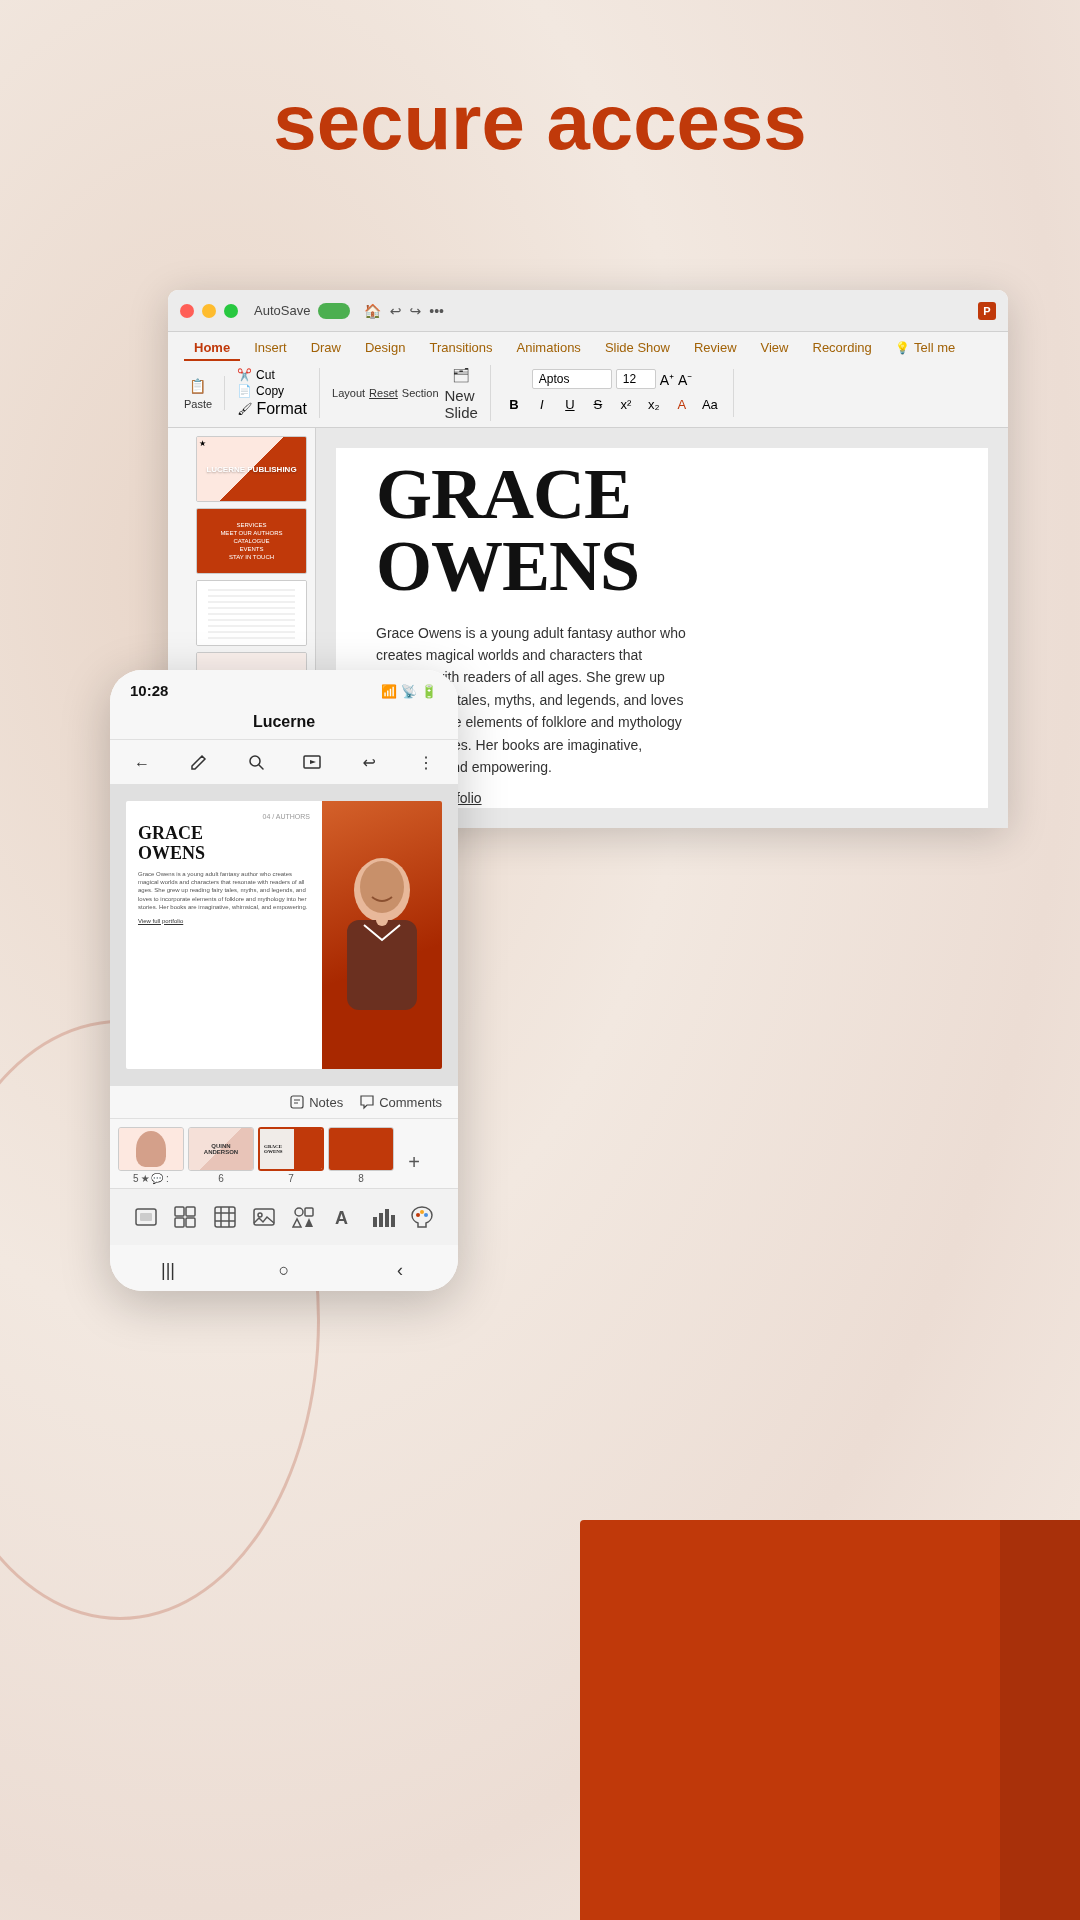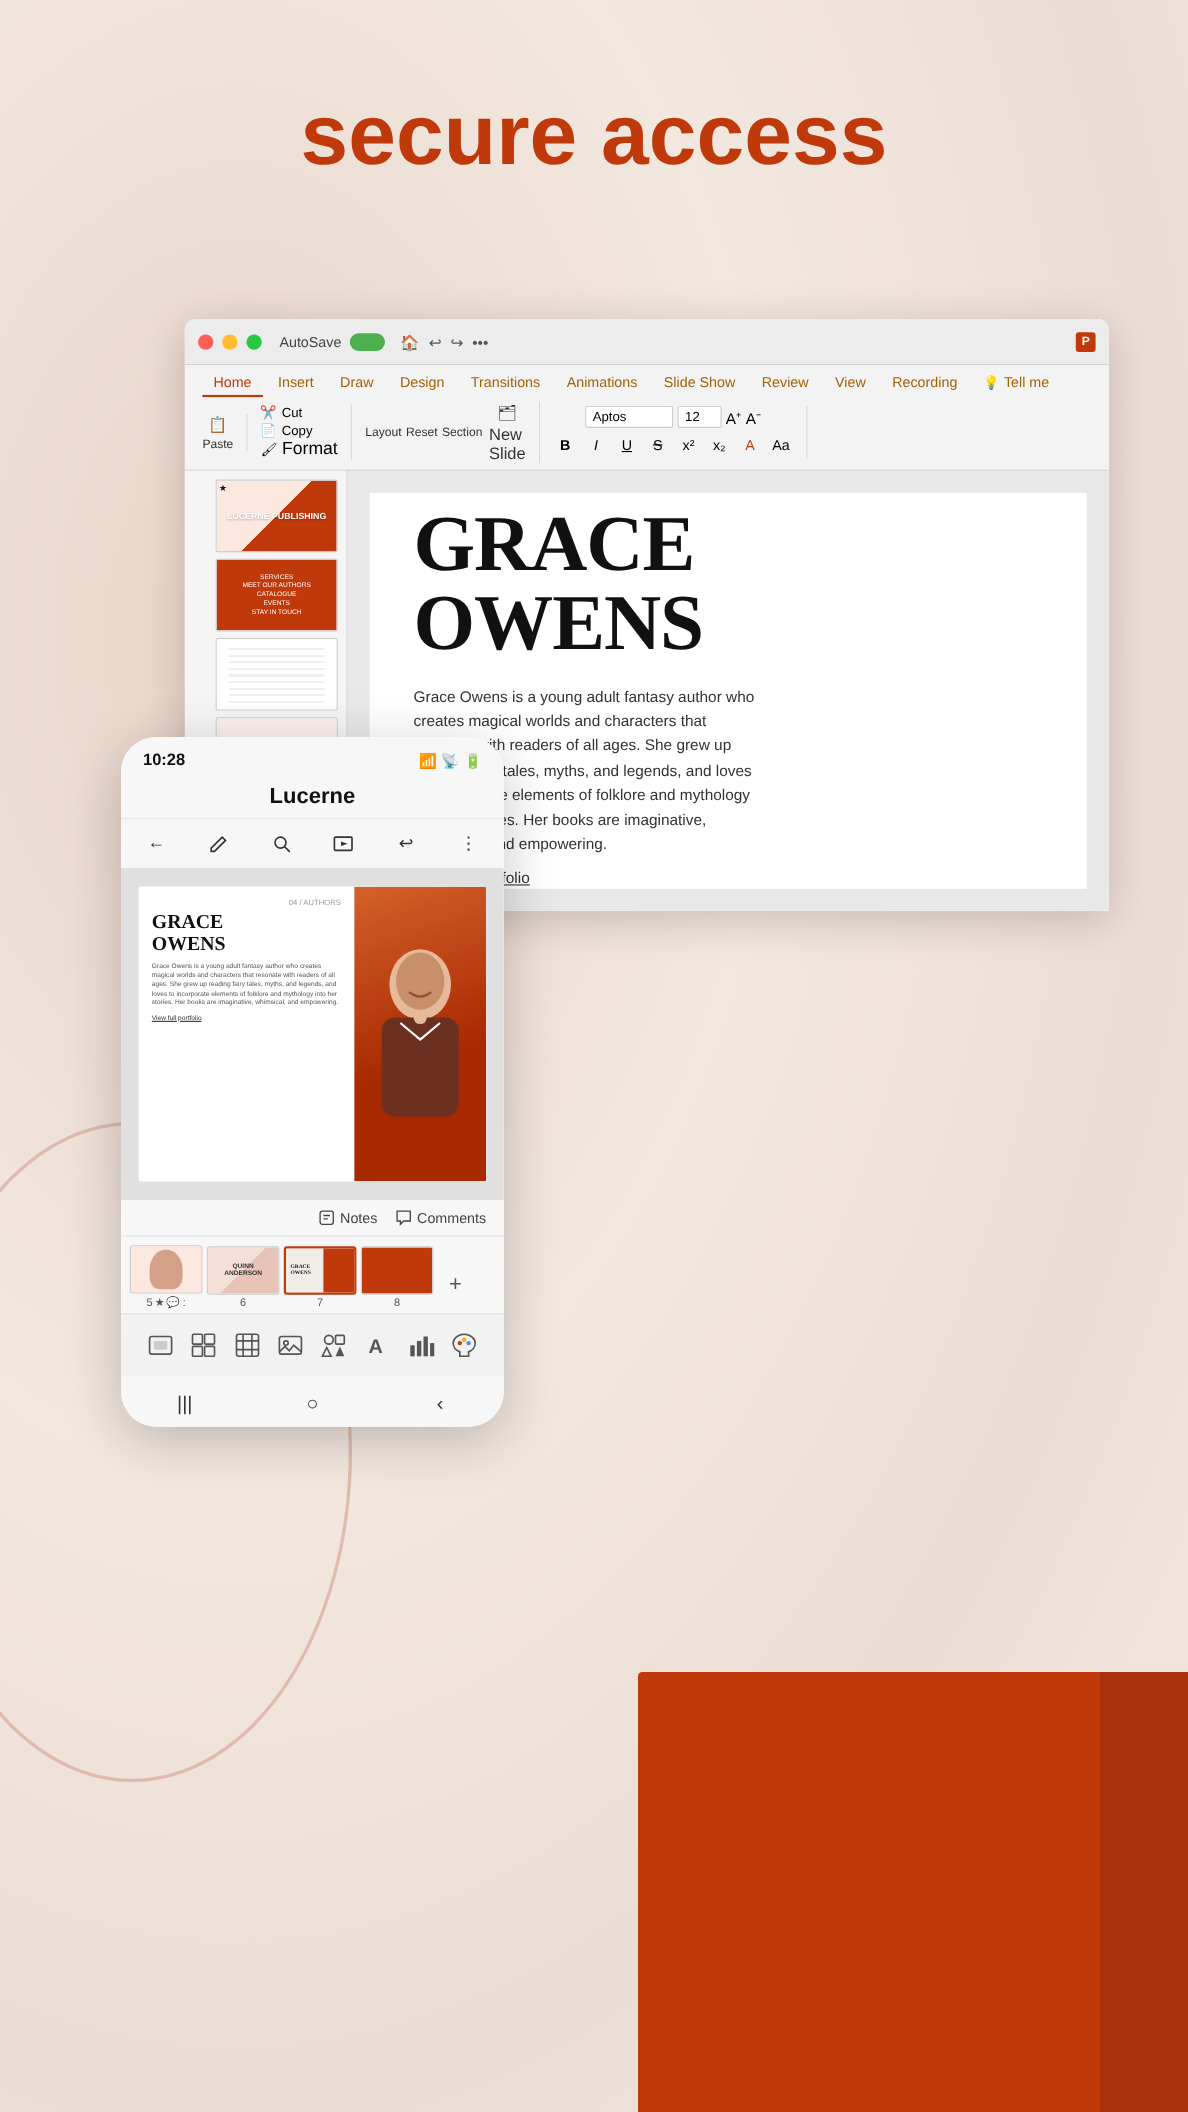--- a/index.html
+++ b/index.html
@@ -102,21 +102,21 @@
       padding: 4px 10px;
       font-size: 13px;
       color: #a16207;
       cursor: pointer;
       border-bottom: 2px solid transparent;
     }
 
     .ribbon-tab.active {
       color: #c0390a;
       border-bottom: 2px solid #c0390a;
-      font-weight: 400;
+      font-weight: 700;
     }
 
     .ribbon-tools {
       display: flex;
       align-items: center;
       padding: 4px 16px 6px;
       gap: 12px;
     }
 
     .ribbon-group {
@@ -347,21 +347,21 @@
     .mobile-title-bar {
       background: #f7f7f7;
       padding: 6px 16px 8px;
       display: flex;
       align-items: center;
       justify-content: space-between;
       border-bottom: 1px solid #e0e0e0;
     }
 
     .mobile-doc-title {
-      font-size: 20px;
+      font-size: 16px;
       font-weight: 600;
       color: #111;
       text-align: center;
       flex: 1;
     }
 
     .mobile-toolbar {
       background: #f7f7f7;
       padding: 6px 16px;
       display: flex;
@@ -733,21 +733,21 @@
           <span style="font-size:16px;">Format</span>
         </div>
       </div>
 
       <div class="ribbon-group">
         <div style="display:flex; gap:4px;">
           <div class="ribbon-btn">
             <span style="font-size:11px;">Layout</span>
           </div>
           <div class="ribbon-btn">
-            <span style="font-size:11px;">Reset</span>
+            <span style="font-size:11px;text-decoration:underline;">Reset</span>
           </div>
           <div class="ribbon-btn">
             <span style="font-size:11px;">Section</span>
           </div>
         </div>
         <div class="ribbon-btn">
           <div class="ribbon-icon">🗂</div>
           <span style="font-size:15px; white-space:pre;">New
 Slide</span>
         </div>

